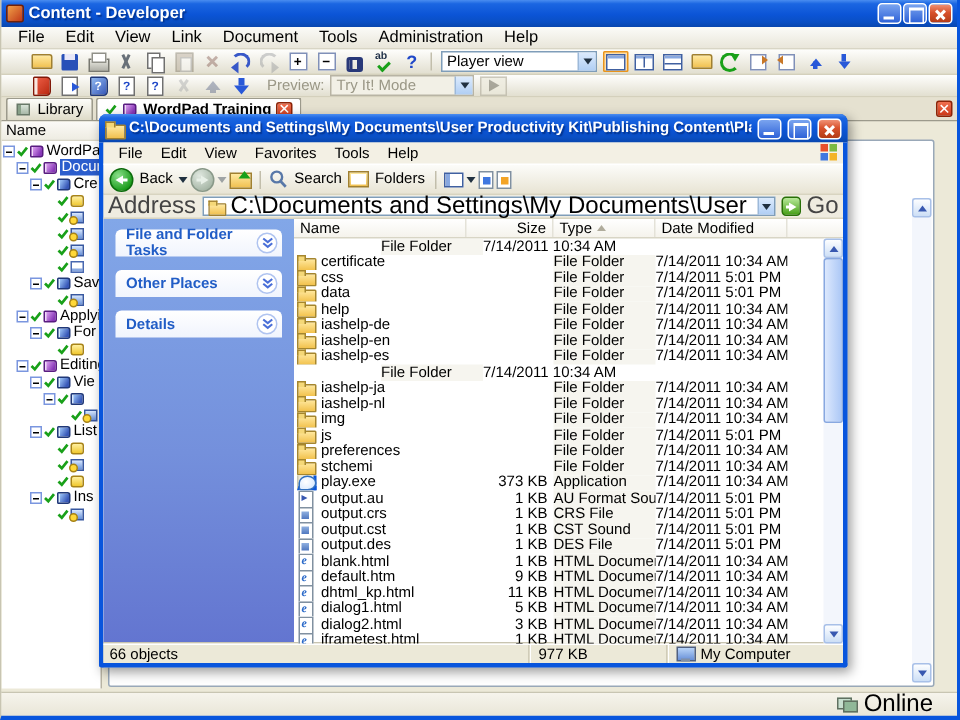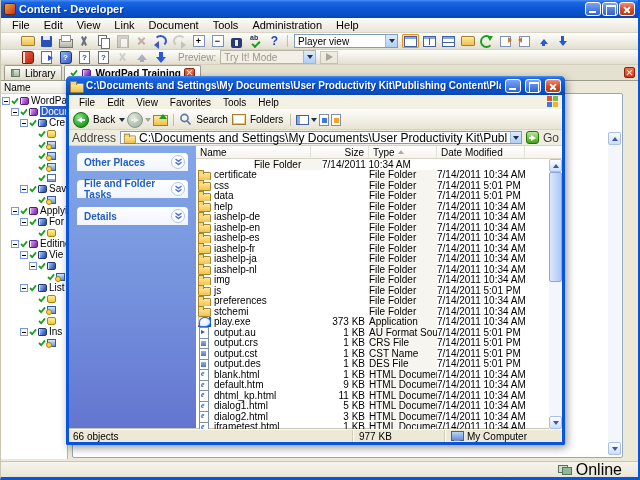--- a/index.html
+++ b/index.html
@@ -161,21 +161,21 @@
   .up-folder{width:15px;height:12px;position:relative;flex:none}
   .up-folder::before{content:"";position:absolute;left:0;bottom:0;width:13px;height:9px;background:linear-gradient(#ffe9a0,#f0c050);border:1px solid #a08030}
   .up-folder::after{content:"";position:absolute;right:1px;top:0;border-left:4px solid transparent;border-right:4px solid transparent;border-bottom:5px solid #18a018}
   .folders-glyph{width:14px;height:11px;position:relative;flex:none}
   .folders-glyph::before{content:"";position:absolute;inset:0;background:linear-gradient(#ffe9a0,#f0c050);border:1px solid #a08030}
   .folders-glyph::after{content:"";position:absolute;left:2px;top:2px;right:2px;bottom:2px;background:#fff}
   .views-glyph{width:13px;height:10px;background:#fff;border:1px solid #4060a0;box-shadow:inset 3px 0 0 #88a8e0;flex:none}
   .doc-sm{width:10px;height:12px;background:#fff;border:1px solid #8090a0;position:relative;flex:none}
   .doc-sm.blue::after{content:"";position:absolute;left:2px;top:3px;width:5px;height:5px;background:#3f77e0}
   .doc-sm.orange::after{content:"";position:absolute;left:2px;top:3px;width:5px;height:5px;background:#f3a427}
-  .exp-addr{height:16px;flex:none;display:flex;align-items:center;background:#efece0;border-bottom:1px solid #d8d4c0;font-size:12px;padding:0 3px;gap:4px;color:#444}
+  .exp-addr{height:16px;flex:none;display:flex;align-items:center;background:#efece0;border-bottom:1px solid #d8d4c0;font-size:16px;padding:0 3px;gap:4px;color:#444}
   .addr-combo{flex:1;height:13px;background:#fff;border:1px solid #7f9db9;display:flex;align-items:center;padding-left:2px;gap:3px;min-width:0;color:#000}
   .addr-combo .cval{flex:1;overflow:hidden;white-space:nowrap}
   .addr-combo .dd{width:11px;height:11px;flex:none;background:linear-gradient(#dcebfd,#b0cef4);border-left:1px solid #9db9d9;display:flex;align-items:center;justify-content:center}
   .go-glyph{width:13px;height:13px;border-radius:3px;background:linear-gradient(#b8e89a,#48a018);border:1px solid #287008;position:relative;flex:none}
   .go-glyph::before{content:"";position:absolute;right:2px;top:3px;border-top:3px solid transparent;border-bottom:3px solid transparent;border-left:5px solid #fff}
   .go-glyph::after{content:"";position:absolute;left:2px;top:5px;width:4px;height:2px;background:#fff}
 
   .exp-main{flex:1;display:flex;min-height:0;background:#fff}
   .taskpane{width:127px;flex:none;background:linear-gradient(180deg,#82a7e8 0%,#7490dc 55%,#6375d0 100%);padding:7px 8px 0}
   .tgroup{height:18px;background:linear-gradient(#ffffff,#f0f4fd);border-radius:4px 4px 0 0;display:flex;align-items:center;justify-content:space-between;padding:0 3px 0 7px;margin-bottom:9px;color:#215dc6;font-weight:bold;font-size:10px}
@@ -586,29 +586,29 @@
           </span>
       </span>
       <span class="go-glyph"></span>
       <span>Go</span>
     </div>
 
     <div class="exp-main">
       <div class="taskpane">
 
       <div class="tgroup">
-            <span>Other Places</span>
+            <span>File and Folder Tasks</span>
             <span class="chev-circle">
               <svg width="9" height="8" viewBox="0 0 9 8">
                 <path d="M1.5 1l3 2.4L7.5 1M1.5 4.2l3 2.4 3-2.4" fill="none" stroke="#4a6fd8" stroke-width="1.4"></path>
               </svg>
             </span>
           </div>
           <div class="tgroup">
-            <span>File and Folder Tasks</span>
+            <span>Other Places</span>
             <span class="chev-circle">
               <svg width="9" height="8" viewBox="0 0 9 8">
                 <path d="M1.5 1l3 2.4L7.5 1M1.5 4.2l3 2.4 3-2.4" fill="none" stroke="#4a6fd8" stroke-width="1.4"></path>
               </svg>
             </span>
           </div>
           <div class="tgroup">
             <span>Details</span>
             <span class="chev-circle">
               <svg width="9" height="8" viewBox="0 0 9 8">
@@ -693,24 +693,20 @@
             <div class="frow">
               <span class="cell c-name" style="display:flex;align-items:center">
                 <span class="fi folder"></span>
                 <span>iashelp-es</span>
               </span>
               <span class="cell c-size" style="display:flex;align-items:center;justify-content:flex-end"></span>
               <span class="cell c-type">File Folder</span>
               <span class="cell c-date">7/14/2011 10:34 AM</span>
             </div>
             <div class="frow">
-              <span class="cell c-name" style="display:flex;align-items:center">
-                <span class="fi folder"></span>
-                <span>iashelp-fr</span>
-              </span>
               <span class="cell c-size" style="display:flex;align-items:center;justify-content:flex-end"></span>
               <span class="cell c-type">File Folder</span>
               <span class="cell c-date">7/14/2011 10:34 AM</span>
             </div>
             <div class="frow">
               <span class="cell c-name" style="display:flex;align-items:center">
                 <span class="fi folder"></span>
                 <span>iashelp-ja</span>
               </span>
               <span class="cell c-size" style="display:flex;align-items:center;justify-content:flex-end"></span>
@@ -788,21 +784,21 @@
               <span class="cell c-size" style="display:flex;align-items:center;justify-content:flex-end">1 KB</span>
               <span class="cell c-type">CRS File</span>
               <span class="cell c-date">7/14/2011 5:01 PM</span>
             </div>
             <div class="frow">
               <span class="cell c-name" style="display:flex;align-items:center">
                 <span class="fi file"></span>
                 <span>output.cst</span>
               </span>
               <span class="cell c-size" style="display:flex;align-items:center;justify-content:flex-end">1 KB</span>
-              <span class="cell c-type">CST Name</span>
+              <span class="cell c-type">CST Sound</span>
               <span class="cell c-date">7/14/2011 5:01 PM</span>
             </div>
             <div class="frow">
               <span class="cell c-name" style="display:flex;align-items:center">
                 <span class="fi file"></span>
                 <span>output.des</span>
               </span>
               <span class="cell c-size" style="display:flex;align-items:center;justify-content:flex-end">1 KB</span>
               <span class="cell c-type">DES File</span>
               <span class="cell c-date">7/14/2011 5:01 PM</span>

